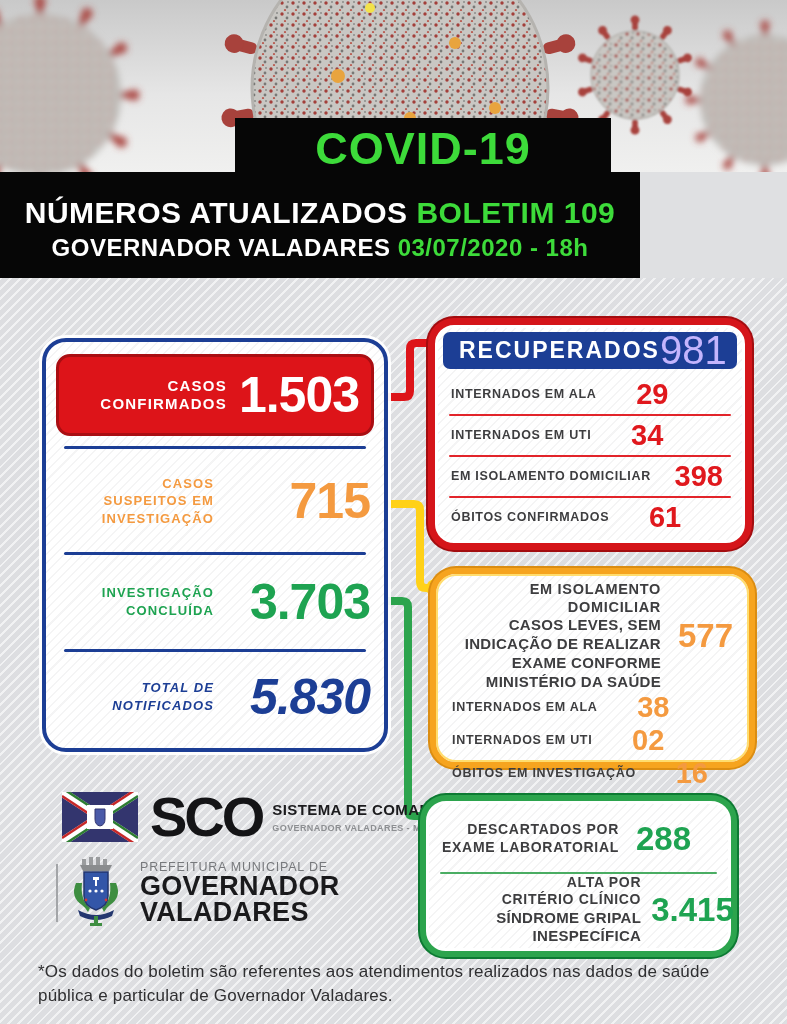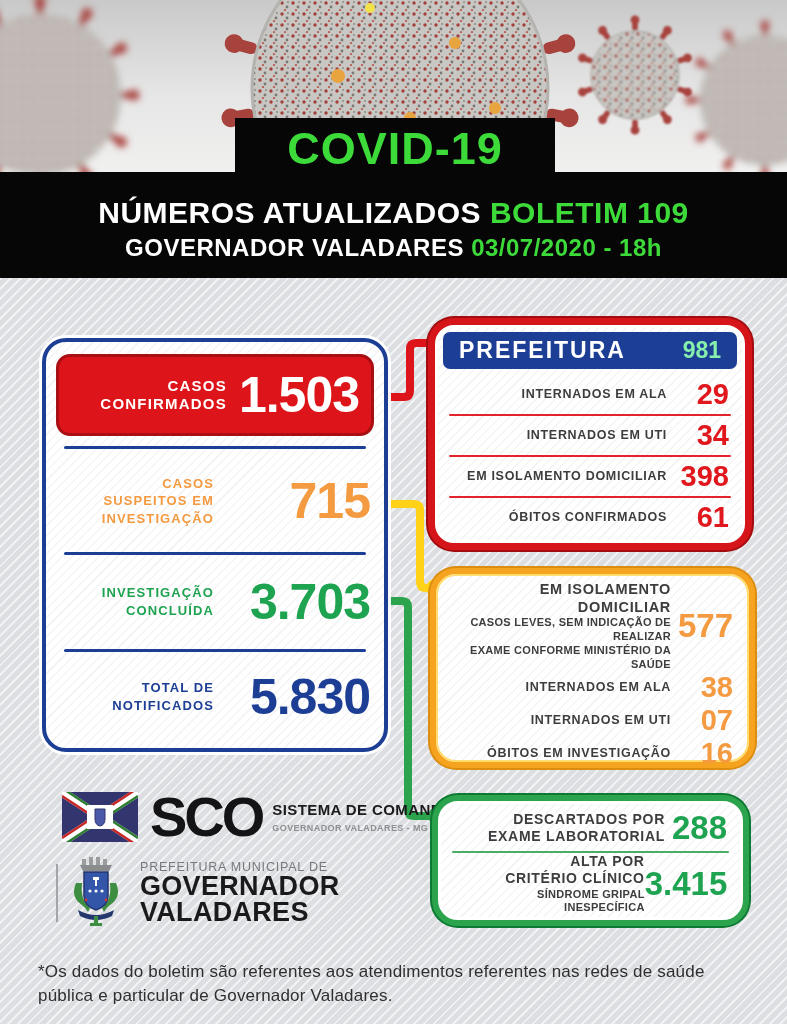--- a/index.html
+++ b/index.html
@@ -9,26 +9,26 @@
     font-family:"Liberation Sans","DejaVu Sans",sans-serif;
     background:#dfe0e2;
   }
   
   .top-strip {
     position:absolute; left:0; top:0; width:787px; height:172px; overflow:hidden;
     background:linear-gradient(180deg,#c9c9c9 0%,#e6e6e6 55%,#f0f0ef 100%);
   }
   
   .covid-badge {
-    position:absolute; left:235px; top:118px; width:320px; height:62px;
+    position:absolute; left:235px; top:118px; width:376px; height:62px;
     background:#060606; display:flex; align-items:center; justify-content:center; z-index:5;
   }
   .covid-badge span { color:#3ddb3a; font-size:45px; font-weight:700; letter-spacing:1px; }
   .band {
-    position:absolute; left:0; top:172px; width:787px; height:106px; background:#060606; z-index:4;
+    position:absolute; left:0; top:172px; width:640px; height:106px; background:#060606; z-index:4;
     display:flex; flex-direction:column; align-items:center; justify-content:center; gap:4px; padding-top:8px;
   }
   .band-line1 { font-size:30px; font-weight:700; letter-spacing:.5px; }
   .band-line2 { font-size:24px; font-weight:700; letter-spacing:.5px; }
   .band .w { color:#ffffff; } .band .g { color:#3ddb3a; }
   
   .content-bg {
     position:absolute; left:0; top:278px; width:787px; height:746px;
     background:repeating-linear-gradient(135deg, rgba(255,255,255,.6) 0 2px, rgba(255,255,255,0) 2px 7px), #dddee1;
   }
@@ -57,34 +57,34 @@
   .rbox { position:absolute; border-radius:26px; z-index:3; }
   .recovered-box {
     left:428px; top:318px; width:324px; height:232px;
     border:7px solid #d5151a; box-shadow:0 0 0 2px #a30d10, inset 0 0 0 3px #ffffff;
   }
   .rec-header {
     position:absolute; left:8px; right:8px; top:7px; height:37px; background:#1c3e95; border-radius:7px;
     display:flex; align-items:center; padding:0 16px;
   }
   .rec-header .lbl { color:#fff; font-size:23px; font-weight:700; letter-spacing:2px; }
-  .rec-header .num { color:#86efac; font-size:23px; font-weight:700; margin-left:auto; }
+  .rec-header .num { color:#c4b5fd; font-size:40px; font-weight:400; margin-left:auto; }
   .rows { position:absolute; left:2px; right:2px; display:flex; flex-direction:column; }
-  .rrow { flex:1; display:flex; align-items:center; justify-content:flex-end; gap:0; padding:0 14px; }
+  .rrow { flex:1; display:flex; align-items:center; justify-content:flex-start; gap:10px; padding:0 14px; }
   .rrow .lbl { font-size:12.5px; font-weight:700; letter-spacing:.7px; color:#3d3d3f; text-align:right; line-height:1.25; }
-  .rrow .sub { font-size:11px; font-weight:700; letter-spacing:.3px; color:#3d3d3f; line-height:1.25; }
+  .rrow .sub { font-size:15px; font-weight:700; letter-spacing:.3px; color:#3d3d3f; line-height:1.25; }
   .rrow .num { font-size:29px; font-weight:700; min-width:62px; text-align:right; }
   .hr { height:2px; margin:0 12px; border-radius:1px; }
   .hr-red { background:#e2242a; } .hr-yellow { background:#ffd34a; } .hr-green { background:#4aad63; }
   .isolation-box {
     left:430px; top:568px; width:325px; height:200px;
     border:6px solid #f6a41f; box-shadow:0 0 0 2px #db8d12, inset 0 0 0 2px #ffdd6e;
   }
   .discarded-box {
-    left:432px; top:795px; width:317px; height:131px;
+    left:420px; top:795px; width:317px; height:162px;
     border:6px solid #2ca44d; box-shadow:0 0 0 2px #0d7a33, inset 0 0 0 3px #ffffff;
   }
   .num-lg { font-size:33px !important; }
   
   .connectors { position:absolute; left:0; top:0; width:787px; height:1024px; z-index:2; pointer-events:none; }
   
   .sco-block { position:absolute; left:62px; top:784px; display:flex; align-items:center; z-index:2; }
   .sco-acronym { font-size:56px; font-weight:700; color:#141416; letter-spacing:-3px; margin:0 10px 0 12px; }
   .sco-text .l1 { font-size:15px; font-weight:700; color:#1b1b1d; letter-spacing:.4px; line-height:1.2; }
   .sco-text .l2 { font-size:9px; font-weight:700; color:#8d8f92; letter-spacing:.4px; margin-top:4px; }
@@ -246,32 +246,32 @@
   <div class="lp-row" style="top:216px; height:88px;">
     <div class="lbl c-green">
       <div>INVESTIGAÇÃO</div>
       <div>CONCLUÍDA</div>
     </div>
     <div class="num c-green">3.703</div>
   </div>
 
   <div class="lp-divider" style="top:307px"></div>
 
-  <div class="lp-row" style="top:312px; height:86px;">
+  <div class="lp-row" style="top:312px; height:86px;font-style:italic;">
     <div class="lbl c-blue">
       <div>TOTAL DE</div>
       <div>NOTIFICADOS</div>
     </div>
     <div class="num c-blue">5.830</div>
   </div>
 </div>
 
 <div class="rbox recovered-box stripes-white">
   <div class="rec-header">
-    <span class="lbl">PREFEITURA</span>
+    <span class="lbl">RECUPERADOS</span>
     <span class="num">981</span>
   </div>
   <div class="rows" style="top:50px; bottom:6px;">
     <div class="rrow">
       <span class="lbl">INTERNADOS EM ALA</span>
       <span class="num c-red">29</span>
     </div>
     <div class="hr hr-red"></div>
     <div class="rrow">
       <span class="lbl">INTERNADOS EM UTI</span>
@@ -301,21 +301,21 @@
       <span class="num num-lg c-orange">577</span>
     </div>
     <div class="hr hr-yellow"></div>
     <div class="rrow">
       <span class="lbl">INTERNADOS EM ALA</span>
       <span class="num c-orange">38</span>
     </div>
     <div class="hr hr-yellow"></div>
     <div class="rrow">
       <span class="lbl">INTERNADOS EM UTI</span>
-      <span class="num c-orange">07</span>
+      <span class="num c-orange">02</span>
     </div>
     <div class="hr hr-yellow"></div>
     <div class="rrow">
       <span class="lbl">ÓBITOS EM INVESTIGAÇÃO</span>
       <span class="num c-orange">16</span>
     </div>
   </div>
 </div>
 
 <div class="rbox discarded-box stripes-white">
@@ -384,15 +384,15 @@
     <path d="M26,61 h4 v9 h-4 z M22,68 h12 v3 h-12 z" fill="#3e8e41"></path>
   </svg>
   <div class="pref-text">
     <div class="l1">PREFEITURA MUNICIPAL DE</div>
     <div class="l2">GOVERNADOR</div>
     <div class="l2">VALADARES</div>
   </div>
 </div>
 
 <div class="footnote">
-  <div>*Os dados do boletim são referentes aos atendimentos referentes nas redes de saúde</div>
+  <div>*Os dados do boletim são referentes aos atendimentos realizados nas dados de saúde</div>
   <div>pública e particular de Governador Valadares.</div>
 </div>
 
 </body></html>

